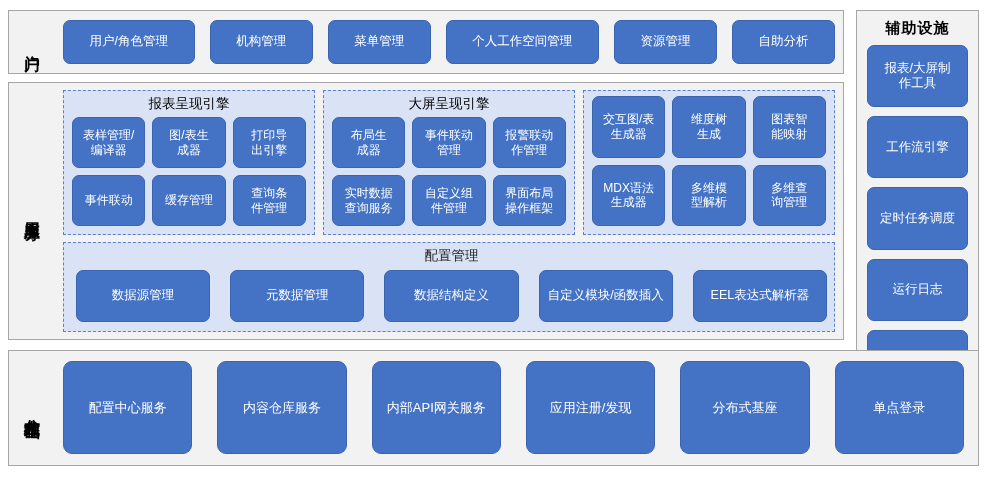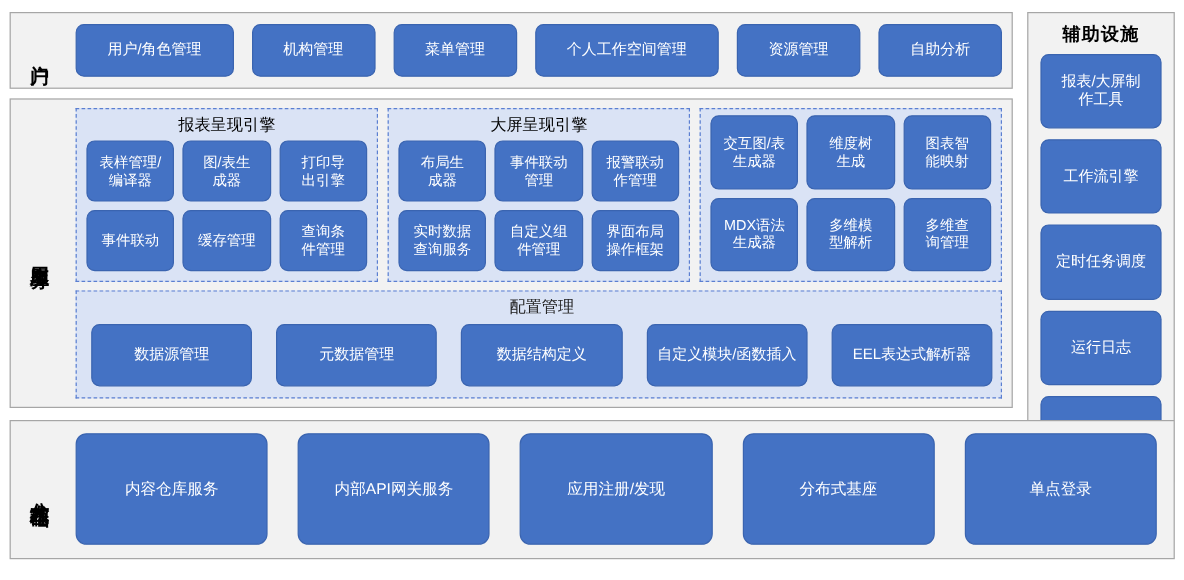--- a/index.html
+++ b/index.html
@@ -271,20 +271,21 @@
           <div class="btn">EEL表达式解析器</div>
         </div>
       </div>
 
     </div>
   </div>
 
   <div class="frame" id="dist-frame">
     <div class="tier-label">分布式基础</div>
     <div id="dist-row">
+      <div class="btn">配置中心服务</div>
       <div class="btn">内容仓库服务</div>
       <div class="btn">内部API网关服务</div>
       <div class="btn">应用注册/发现</div>
       <div class="btn">分布式基座</div>
       <div class="btn">单点登录</div>
     </div>
   </div>
 
 </div>
 

